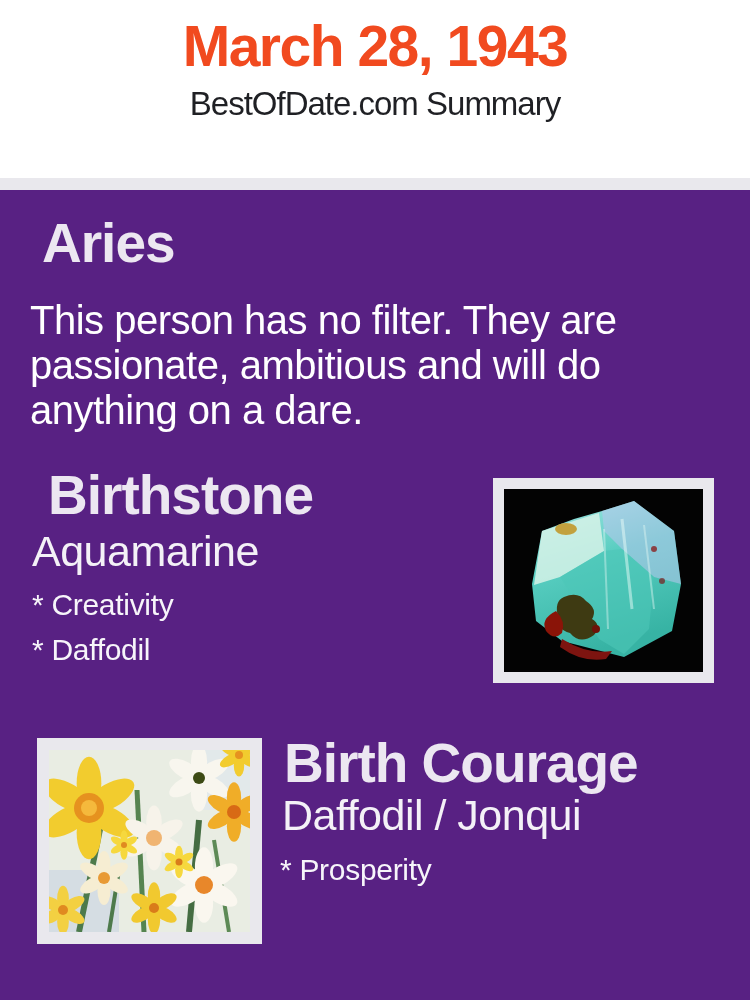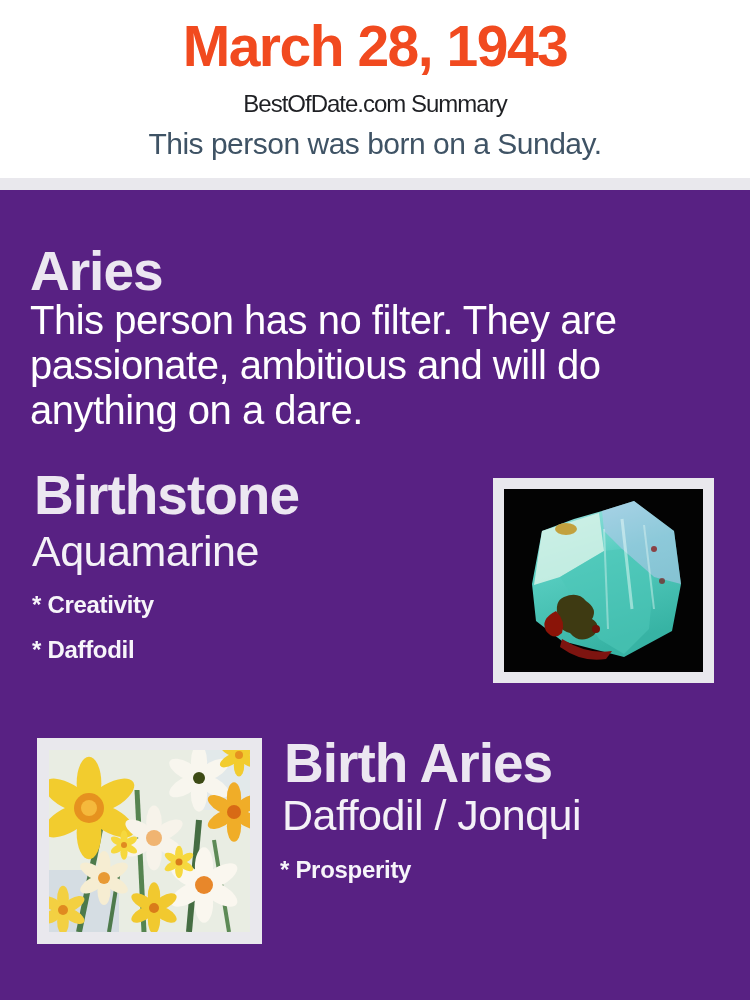--- a/index.html
+++ b/index.html
@@ -10,48 +10,48 @@
   }
   
   .header{position:absolute;left:0;top:0;width:652px;height:178px;background:#ffffff;padding-left:36px;}
   .date-title{
     position:absolute;left:0;top:16px;width:750px;text-align:center;
     font-size:57px;font-weight:700;letter-spacing:-1.5px;
     color:var(--accent,#f14a1f);line-height:60px;
   }
   .site-summary{
     position:absolute;left:0;top:84px;width:750px;text-align:center;
-    font-size:24px;font-weight:400;letter-spacing:-1px;
+    font-size:33px;font-weight:400;letter-spacing:-1px;
     color:#1f2024;line-height:40px;
   }
   .weekday-note{
     position:absolute;left:0;top:126px;width:750px;text-align:center;
     font-size:30px;font-weight:400;letter-spacing:-0.5px;
     color:var(--slate,#3f5365);line-height:36px;
   }
   
   .divider-strip{position:absolute;left:0;top:178px;width:750px;height:12px;background:var(--strip,#e9e8ed);}
   
   .main{position:absolute;left:0;top:190px;width:750px;height:810px;background:var(--purple,#582183);}
   .sec-title{
     position:absolute;font-size:55px;font-weight:700;letter-spacing:-1px;
     color:#ece7f1;line-height:1.08;white-space:nowrap;
   }
-  .zodiac-title{left:30px;top:24px;margin-top:28px;}
+  .zodiac-title{left:42px;top:24px;}
   .zodiac-desc{
     position:absolute;left:30px;top:108px;width:636px;
     font-size:40px;font-weight:400;letter-spacing:-0.5px;
     color:#ffffff;line-height:45px;
   }
-  .birthstone-title{left:34px;top:276px;text-align:right;}
+  .birthstone-title{left:48px;top:276px;text-align:right;}
   .stone-name{
     position:absolute;left:32px;top:338px;
     font-size:43px;font-weight:400;letter-spacing:-0.5px;color:#f4f1f7;line-height:1.1;
   }
-  .trait{font-size:24px;font-weight:700;letter-spacing:-0.3px;color:#f7f5fa;}
+  .trait{font-size:30px;font-weight:400;letter-spacing:-0.3px;color:#f7f5fa;}
   .stone-traits{position:absolute;left:32px;top:392px;}
   .stone-traits .trait{line-height:45px;}
   .flower-title{left:284px;top:544px;}
   .flower-name{
     position:absolute;left:282px;top:602px;
     font-size:43px;font-weight:400;letter-spacing:-0.5px;color:#f4f1f7;line-height:1.1;
   }
   .flower-traits{position:absolute;left:280px;top:656px;}
   .flower-traits .trait{line-height:48px;}
   
@@ -61,21 +61,20 @@
   .photo-frame svg{display:block;}
 </style>
 </head>
 <body>
 
 <div class="page">
 
   <div class="header">
     <div class="date-title">March 28, 1943</div>
     <div class="site-summary">BestOfDate.com Summary</div>
-    <div class="weekday-note">This person was born on a Sunday.</div>
   </div>
 
   <div class="divider-strip"></div>
 
   <div class="main">
 
     <div class="sec-title zodiac-title">Aries</div>
     <div class="zodiac-desc">This person has no filter. They are passionate, ambitious and will do anything on a dare.</div>
 
     <div class="sec-title birthstone-title">Birthstone</div>
@@ -152,20 +151,20 @@
         <circle cx="14" cy="160" r="5" fill="#e08a20"></circle>
         <use href="#daff" transform="translate(130,112) scale(0.6)" fill="#f6d83e"></use>
         <circle cx="130" cy="112" r="3.5" fill="#d97c1a"></circle>
         <use href="#daff" transform="translate(75,95) scale(0.55)" fill="#f6d83e"></use>
         <circle cx="75" cy="95" r="3" fill="#e08a20"></circle>
         <use href="#daff" transform="translate(190,5) scale(0.8)" fill="#f2cc2e"></use>
         <circle cx="190" cy="5" r="4" fill="#e6921f"></circle>
       </svg>
     </div>
 
-    <div class="sec-title flower-title">Birth Aries</div>
+    <div class="sec-title flower-title">Birth Courage</div>
     <div class="flower-name">Daffodil / Jonqui</div>
     <div class="flower-traits">
       <div class="trait">* Prosperity</div>
     </div>
 
   </div>
 </div>
 
 </body></html>

